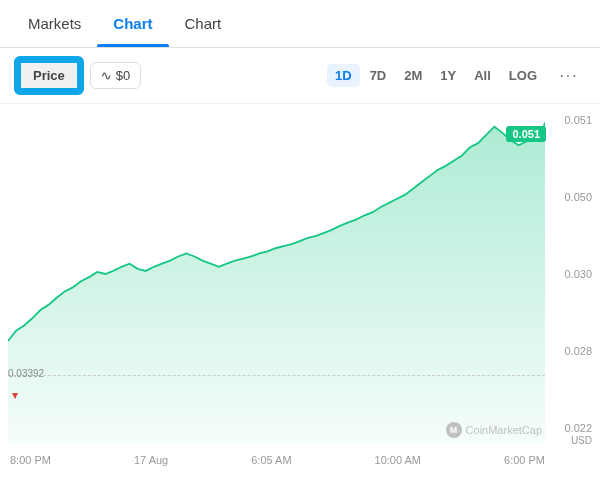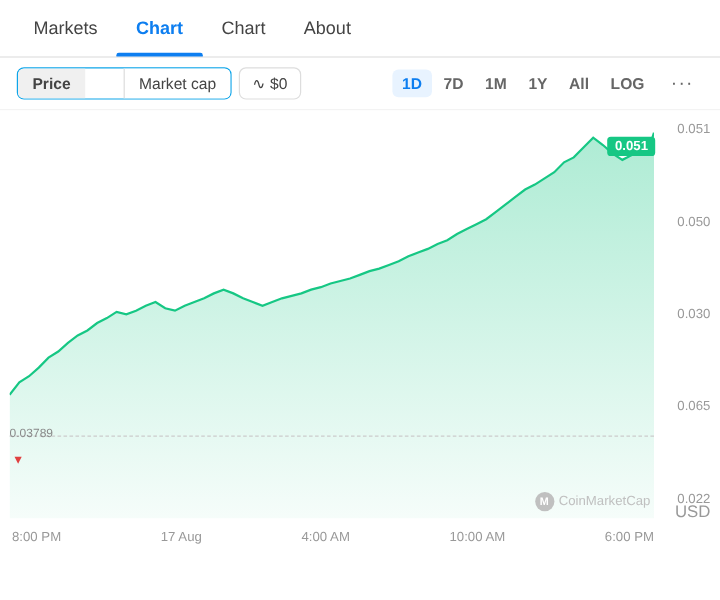--- a/index.html
+++ b/index.html
@@ -45,24 +45,23 @@
     
     .toolbar {
       display: flex;
       align-items: center;
       padding: 8px 14px;
       gap: 6px;
       border-bottom: 1px solid #f0f0f0;
     }
     .btn-group {
       display: flex;
-      border: 1px solid #0ea5e9;
+      border: 7px solid #0ea5e9;
       border-radius: 6px;
       overflow: hidden;
-      gap: 32px;
     }
     .btn-group .btn {
       padding: 5px 12px;
       font-size: 13px;
       color: #444;
       background: #fff;
       border: none;
       cursor: pointer;
     }
     .btn-group .btn.active {
@@ -216,58 +215,56 @@
       font-size: 9px;
       color: #fff;
       font-weight: bold;
     }
 
     
     .usd-label {
       position: absolute;
       right: 8px;
       bottom: 28px;
-      font-size: 14px;
+      font-size: 10px;
       color: #999;
     }
 
     svg.chart-svg {
       position: absolute;
       left: 8px;
       top: 0;
       right: 55px;
       bottom: 30px;
       width: calc(100% - 63px);
       height: calc(100% - 30px);
     }
   </style>
 </head>
 <body>
 
 <div class="tab-bar">
   <div class="tab-item">Markets</div>
   <div class="tab-item active">Chart</div>
   <div class="tab-item">Chart</div>
-  <div class="tab-item">About</div>
 </div>
 
 <div class="toolbar">
   <div class="btn-group">
     <button class="btn active">Price</button>
-    <button class="btn">Market cap</button>
   </div>
   <div class="toolbar-icon-btn">
     <span>∿</span>
     <span>$0</span>
   </div>
   <div class="spacer"></div>
   <div class="time-btn-group">
     <button class="time-btn active">1D</button>
     <button class="time-btn">7D</button>
-    <button class="time-btn">1M</button>
+    <button class="time-btn">2M</button>
     <button class="time-btn">1Y</button>
     <button class="time-btn">All</button>
     <button class="time-btn">LOG</button>
   </div>
   <button class="more-btn">···</button>
 </div>
 
 <div class="chart-area">
 
   <svg class="chart-svg" viewBox="0 0 530 330" preserveAspectRatio="none">
@@ -421,39 +418,39 @@
       L 520,30
       L 528,24
       L 530,18
     " fill="none" stroke="#16c784" stroke-width="1.8"></path>
   </svg>
 
   <div class="y-axis">
     <span>0.051</span>
     <span>0.050</span>
     <span>0.030</span>
-    <span>0.065</span>
+    <span>0.028</span>
     <span>0.022</span>
   </div>
 
   <div class="price-badge">0.051</div>
 
   <div class="ref-line"></div>
 
-  <div class="open-price-label">0.03789</div>
+  <div class="open-price-label">0.03392</div>
   <div class="open-price-caret">▾</div>
 
   <div class="watermark">
     <div class="watermark-logo">M</div>
     <span>CoinMarketCap</span>
   </div>
 
   <div class="usd-label">USD</div>
 
   <div class="x-axis">
     <span>8:00 PM</span>
     <span>17 Aug</span>
-    <span>4:00 AM</span>
+    <span>6:05 AM</span>
     <span>10:00 AM</span>
     <span>6:00 PM</span>
   </div>
 
 </div>
 
 </body></html>

